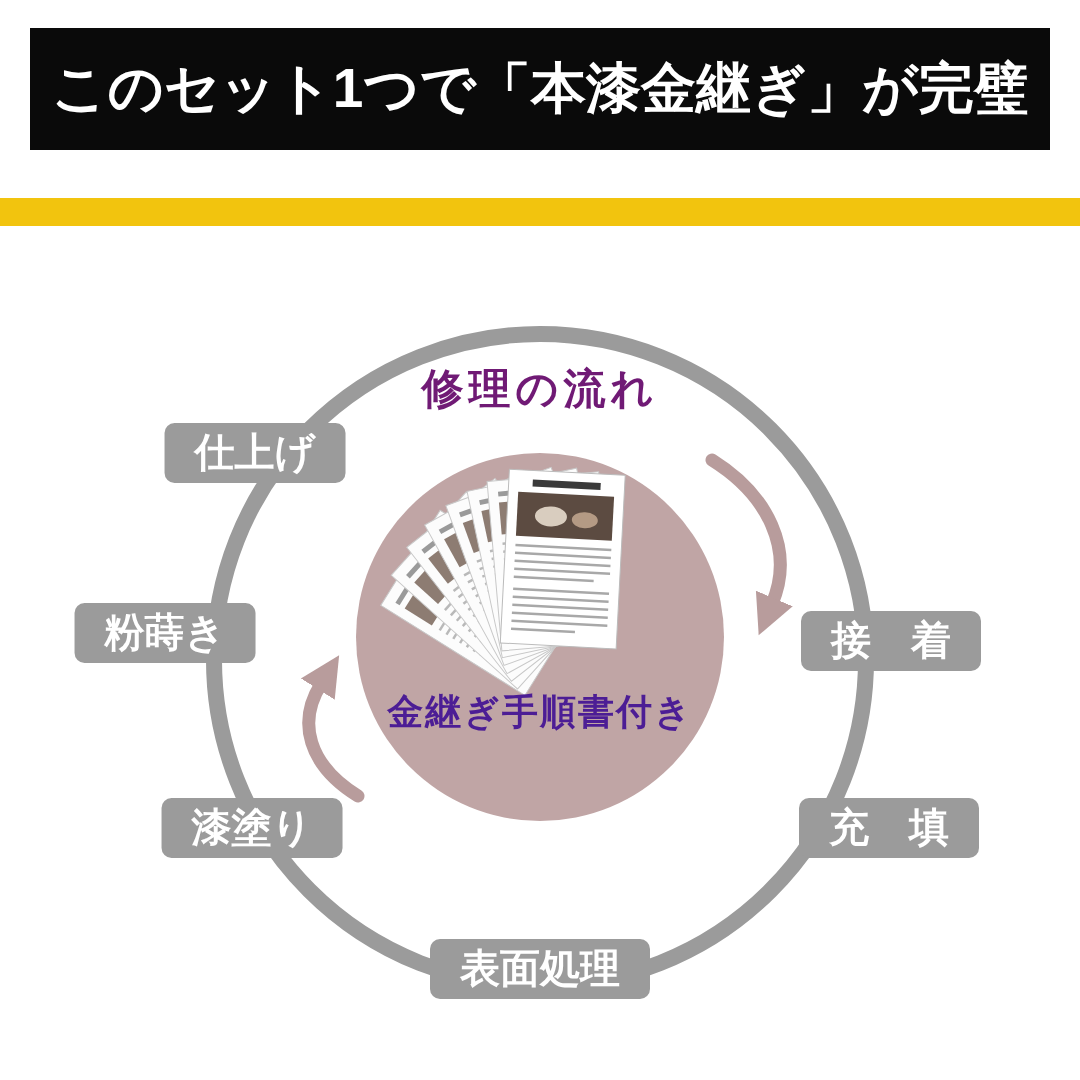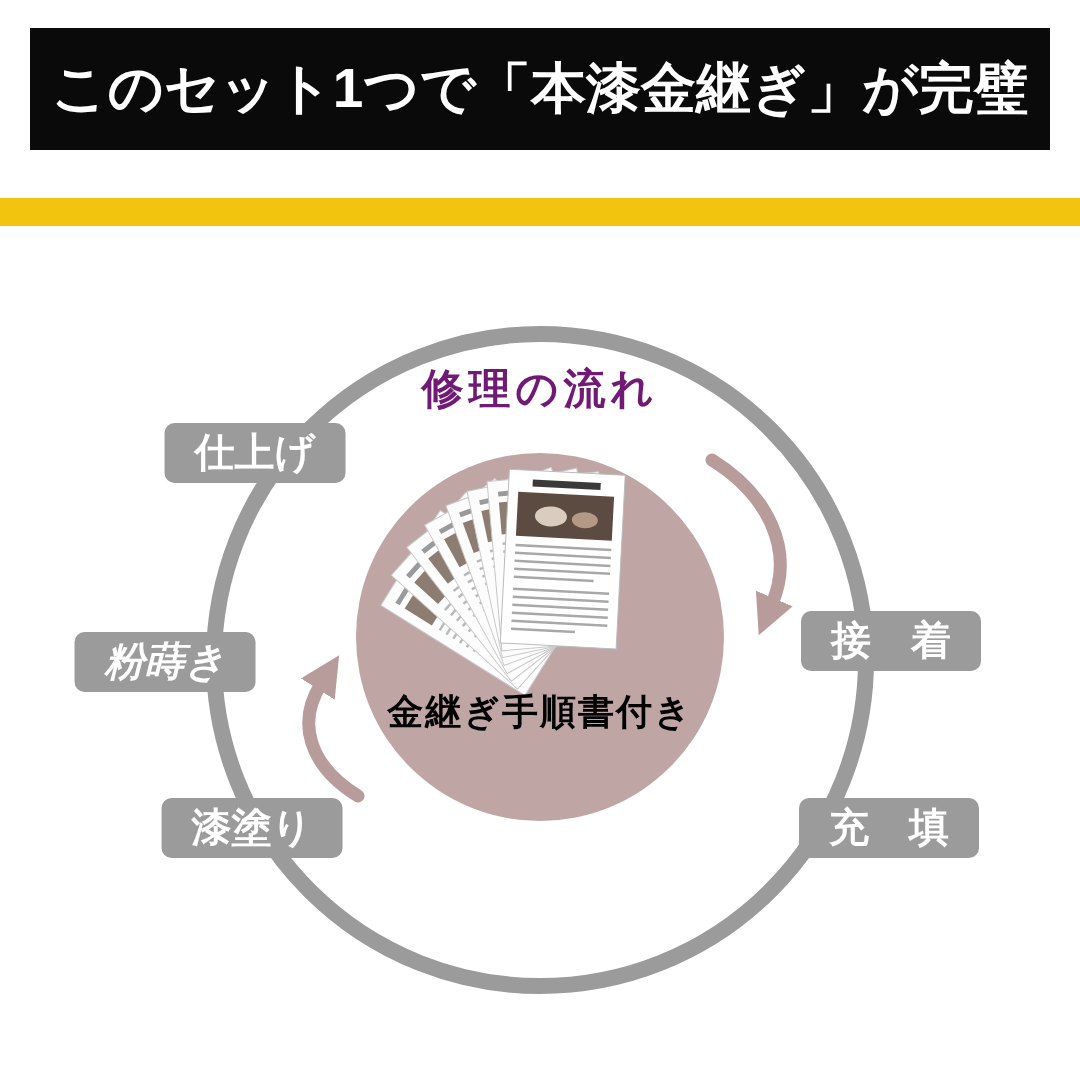--- a/index.html
+++ b/index.html
@@ -72,29 +72,29 @@
     line-height: 1;
     padding: 9px 30px 11px 30px;
     border-radius: 10px;
     white-space: nowrap;
   }
   .pill.p0 { left: 827px; top: 437px; }  
   .pill.p1 { left: 891px; top: 633px; margin-top: 8px; }  
   .pill.p2 { left: 889px; top: 828px; }  
   .pill.p3 { left: 540px; top: 969px; }  
   .pill.p4 { left: 252px; top: 828px; }  
-  .pill.p5 { left: 165px; top: 662px; font-style: italic; }  
+  .pill.p5 { left: 165px; top: 633px; }  
   .pill.p6 { left: 255px; top: 437px; margin-top: 16px; }  
 
   .center-caption {
     position: absolute;
     left: 540px;
     top: 712px;
     transform: translate(-50%, -50%);
-    color: #000000;
+    color: #4c1d95;
     font-size: 36px;
     font-weight: bold;
     letter-spacing: 2px;
     white-space: nowrap;
   }
 </style>
 </head>
 <body>
 
 <div class="canvas">
@@ -168,19 +168,20 @@
         <rect x="-48" y="-28" width="96" height="2.5" fill="#a8a8a8"></rect>
         <rect x="-48" y="-20" width="64" height="2.5" fill="#a8a8a8"></rect>
       </g>
     </g>
   </svg>
 
   <div class="diagram-title">修理の流れ</div>
 
   <div class="pill p1">接　着</div>
   <div class="pill p2">充　填</div>
+  <div class="pill p3">表面処理</div>
   <div class="pill p4">漆塗り</div>
   <div class="pill p5">粉蒔き</div>
   <div class="pill p6">仕上げ</div>
 
   <div class="center-caption">金継ぎ手順書付き</div>
 
 </div>
 
 </body></html>

